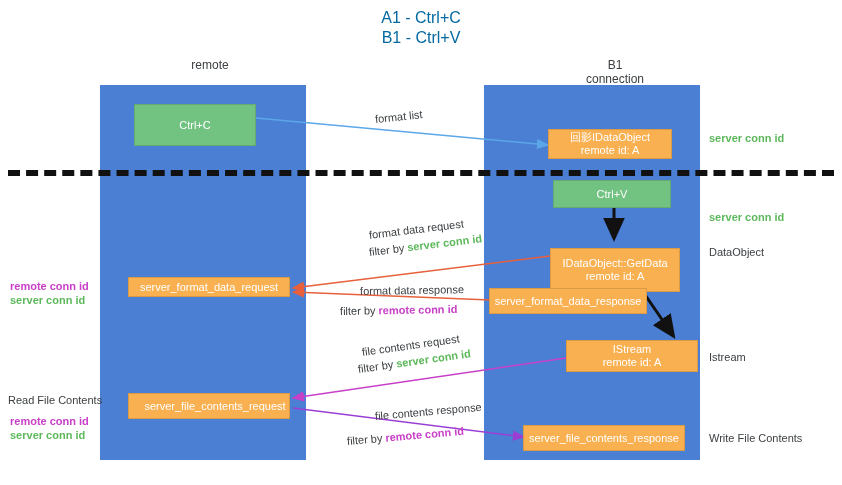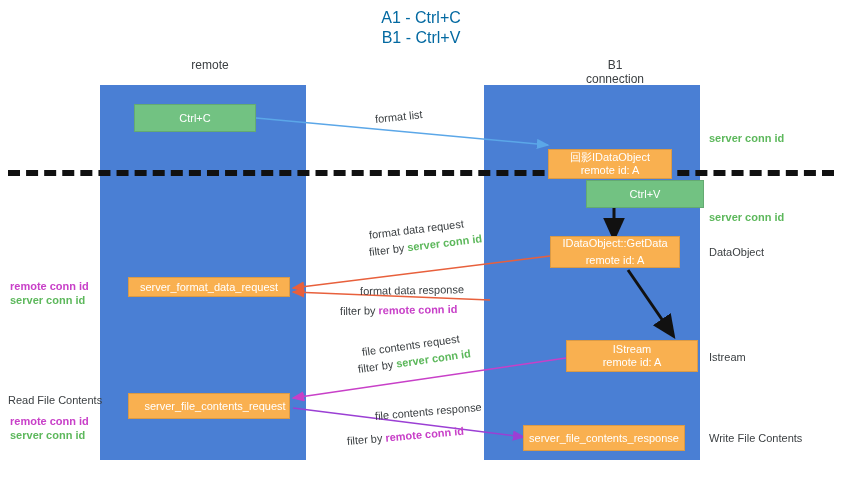--- a/index.html
+++ b/index.html
@@ -108,47 +108,50 @@
 
     <line x1="490" y1="300" x2="293" y2="292" stroke="#e8603c" stroke-width="1.6" marker-end="url(#ah-red)"></line>
 
     <line x1="566" y1="358" x2="293" y2="398" stroke="#c840c8" stroke-width="1.6" marker-end="url(#ah-magenta)"></line>
 
     <line x1="293" y1="408" x2="524" y2="437" stroke="#9b3fd4" stroke-width="1.6" marker-end="url(#ah-purple)"></line>
   </svg>
 
   <div class="divider"></div>
 
-  <div class="node green" style="left:134px;top:104px;width:122px;height:28px;">
+  <div class="node green" style="left:134px;top:104px;width:122px;height:42px;">
     <span>Ctrl+C</span>
   </div>
 
-  <div class="node orange" style="left:548px;top:129px;width:124px;height:30px;margin-top:20px;">
+  <div class="node orange" style="left:548px;top:129px;width:124px;height:30px;">
     <span>回影IDataObject</span>
     <span class="sub">remote id: A</span>
   </div>
 
-  <div class="node green" style="left:586px;top:180px;width:118px;height:28px;">
+  <div class="node green" style="left:553px;top:180px;width:118px;height:28px;">
     <span>Ctrl+V</span>
   </div>
 
-  <div class="node orange" style="left:550px;top:236px;width:130px;height:32px;justify-content:space-between;">
+  <div class="node orange" style="left:550px;top:248px;width:130px;height:44px;">
     <span>IDataObject::GetData</span>
     <span class="sub">remote id: A</span>
   </div>
 
   <div class="node orange" style="left:566px;top:340px;width:132px;height:32px;">
     <span>IStream</span>
     <span class="sub">remote id: A</span>
   </div>
 
   <div class="node orange" style="left:128px;top:277px;width:162px;height:20px;">
     <span>server_format_data_request</span>
   </div>
 
+  <div class="node orange" style="left:489px;top:288px;width:158px;height:26px;">
+    <span>server_format_data_response</span>
+  </div>
 
   <div class="node orange" style="left:128px;top:393px;width:162px;height:26px;padding-left:12px;">
     <span>server_file_contents_request</span>
   </div>
 
   <div class="node orange" style="left:523px;top:425px;width:162px;height:26px;">
     <span>server_file_contents_response</span>
   </div>
 
   <div class="lbl rot" style="left:375px;top:112px;transform:rotate(-6deg);">

